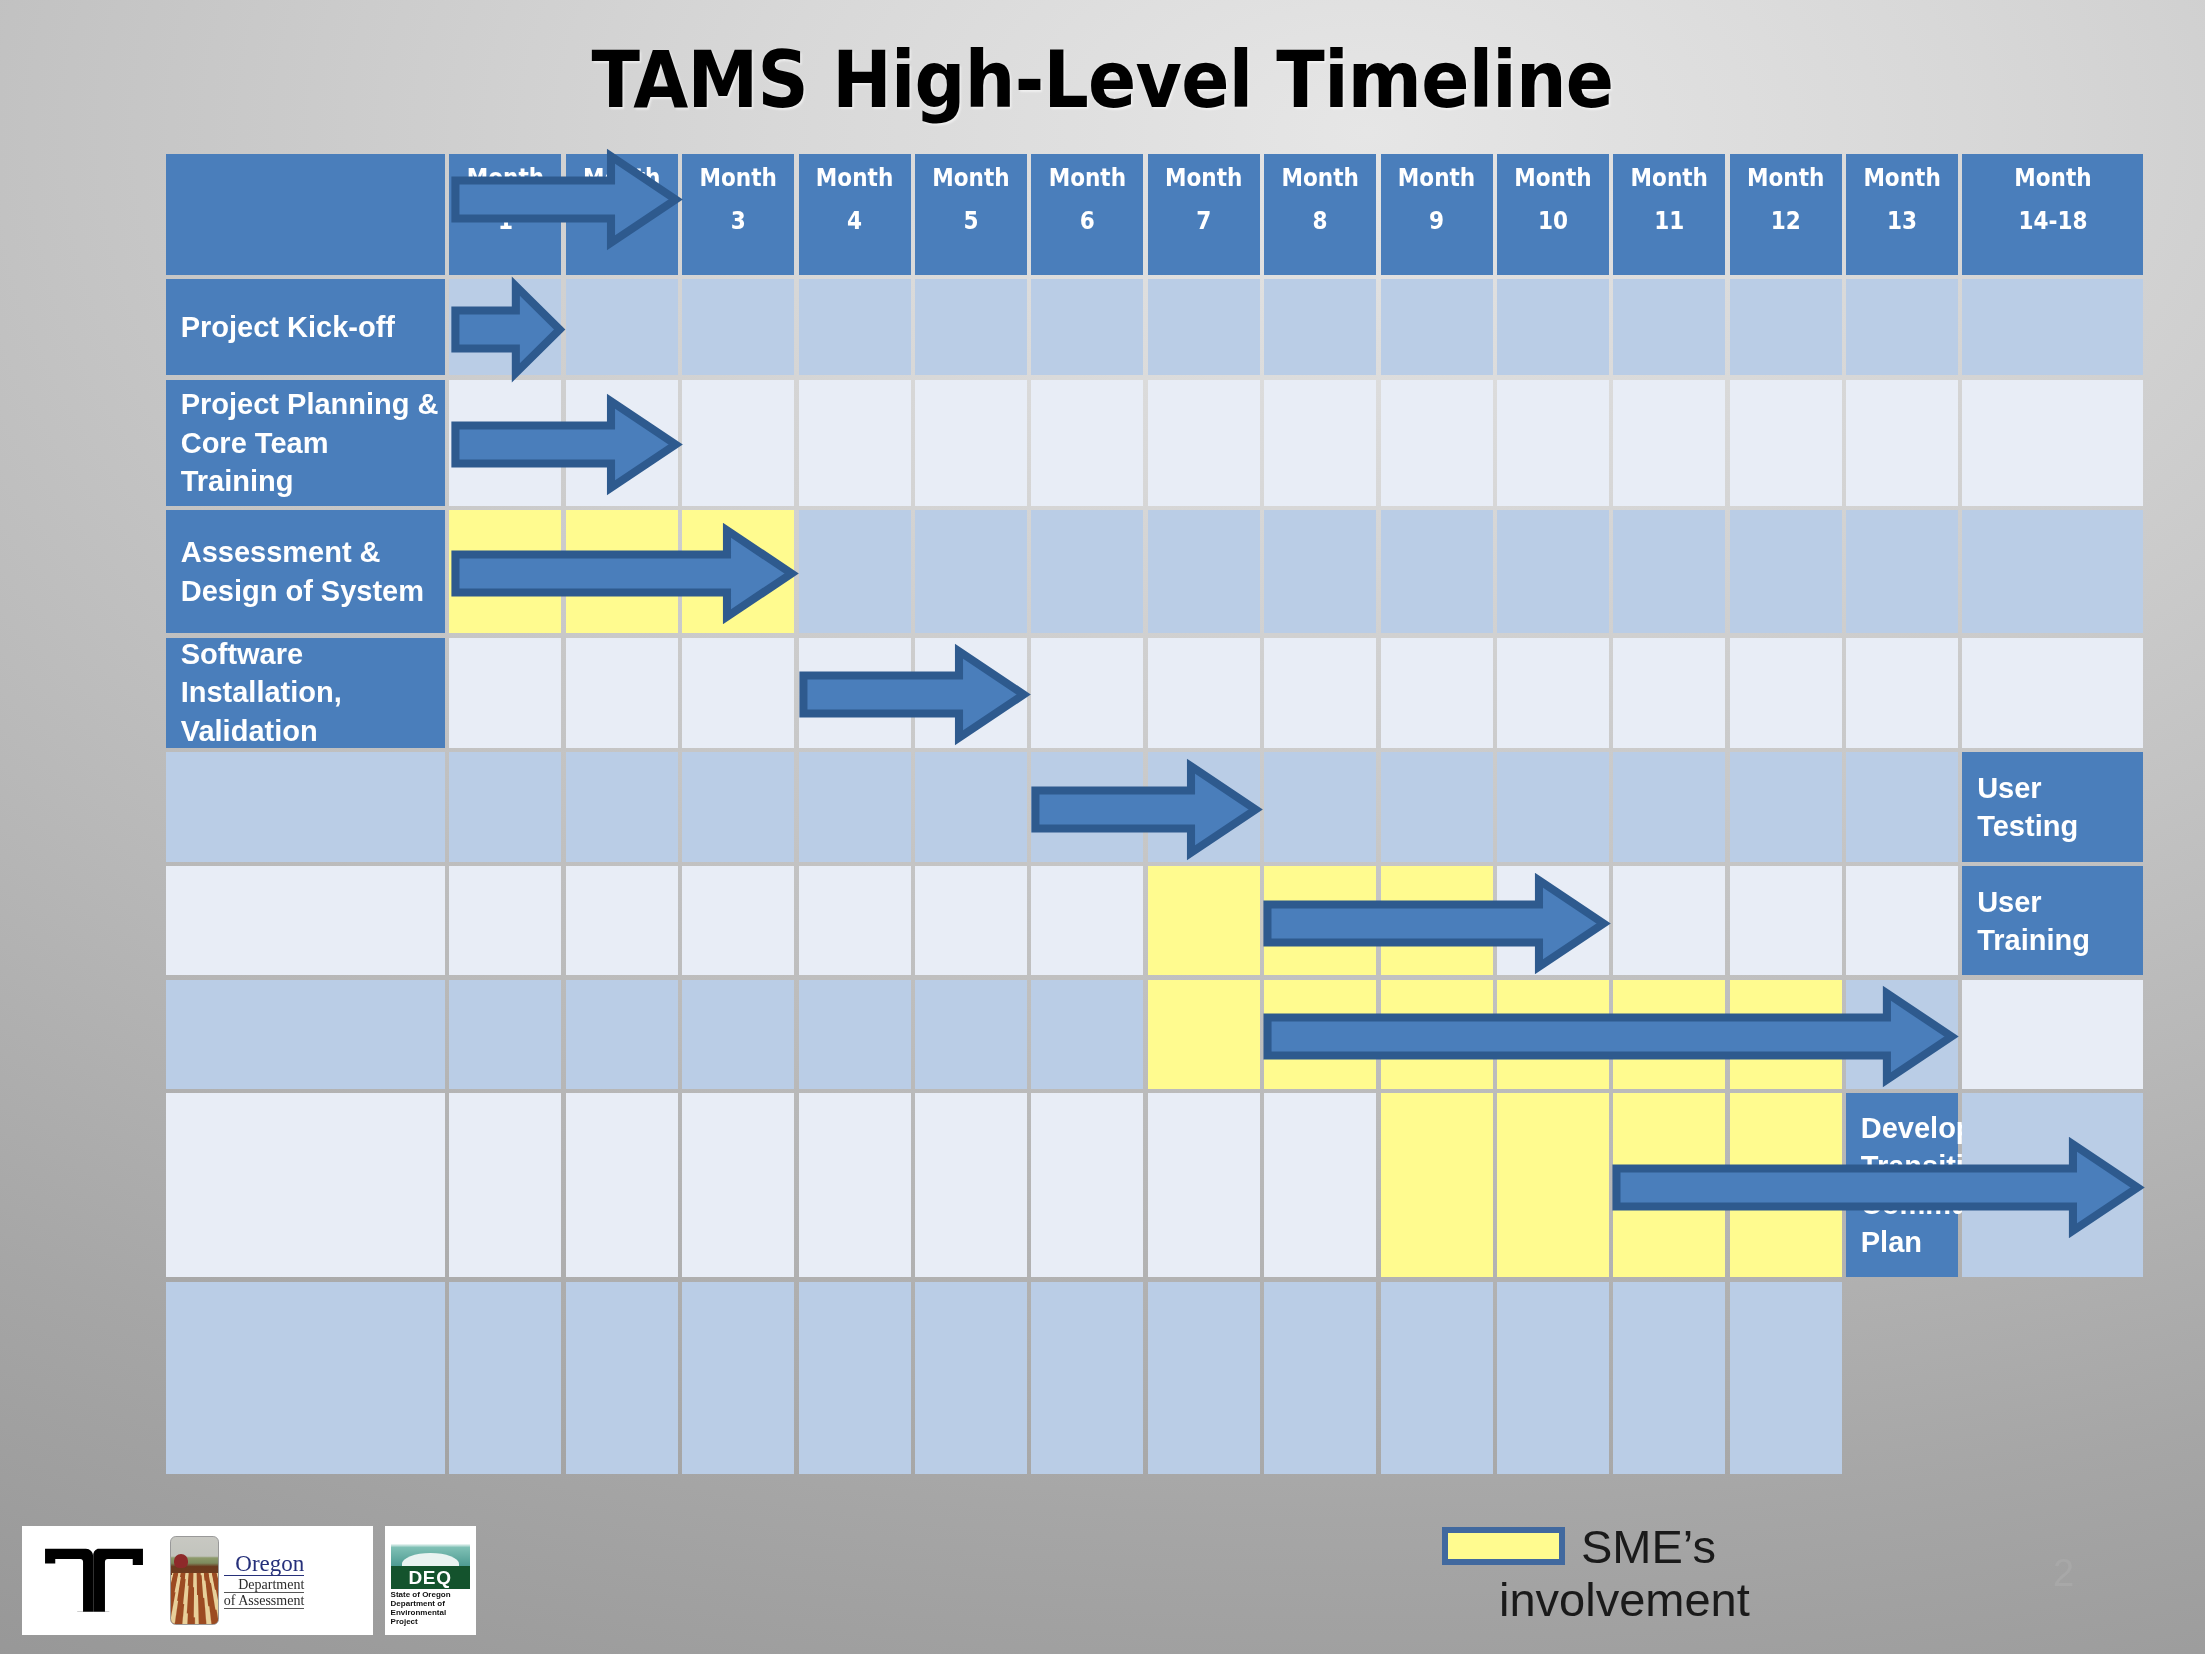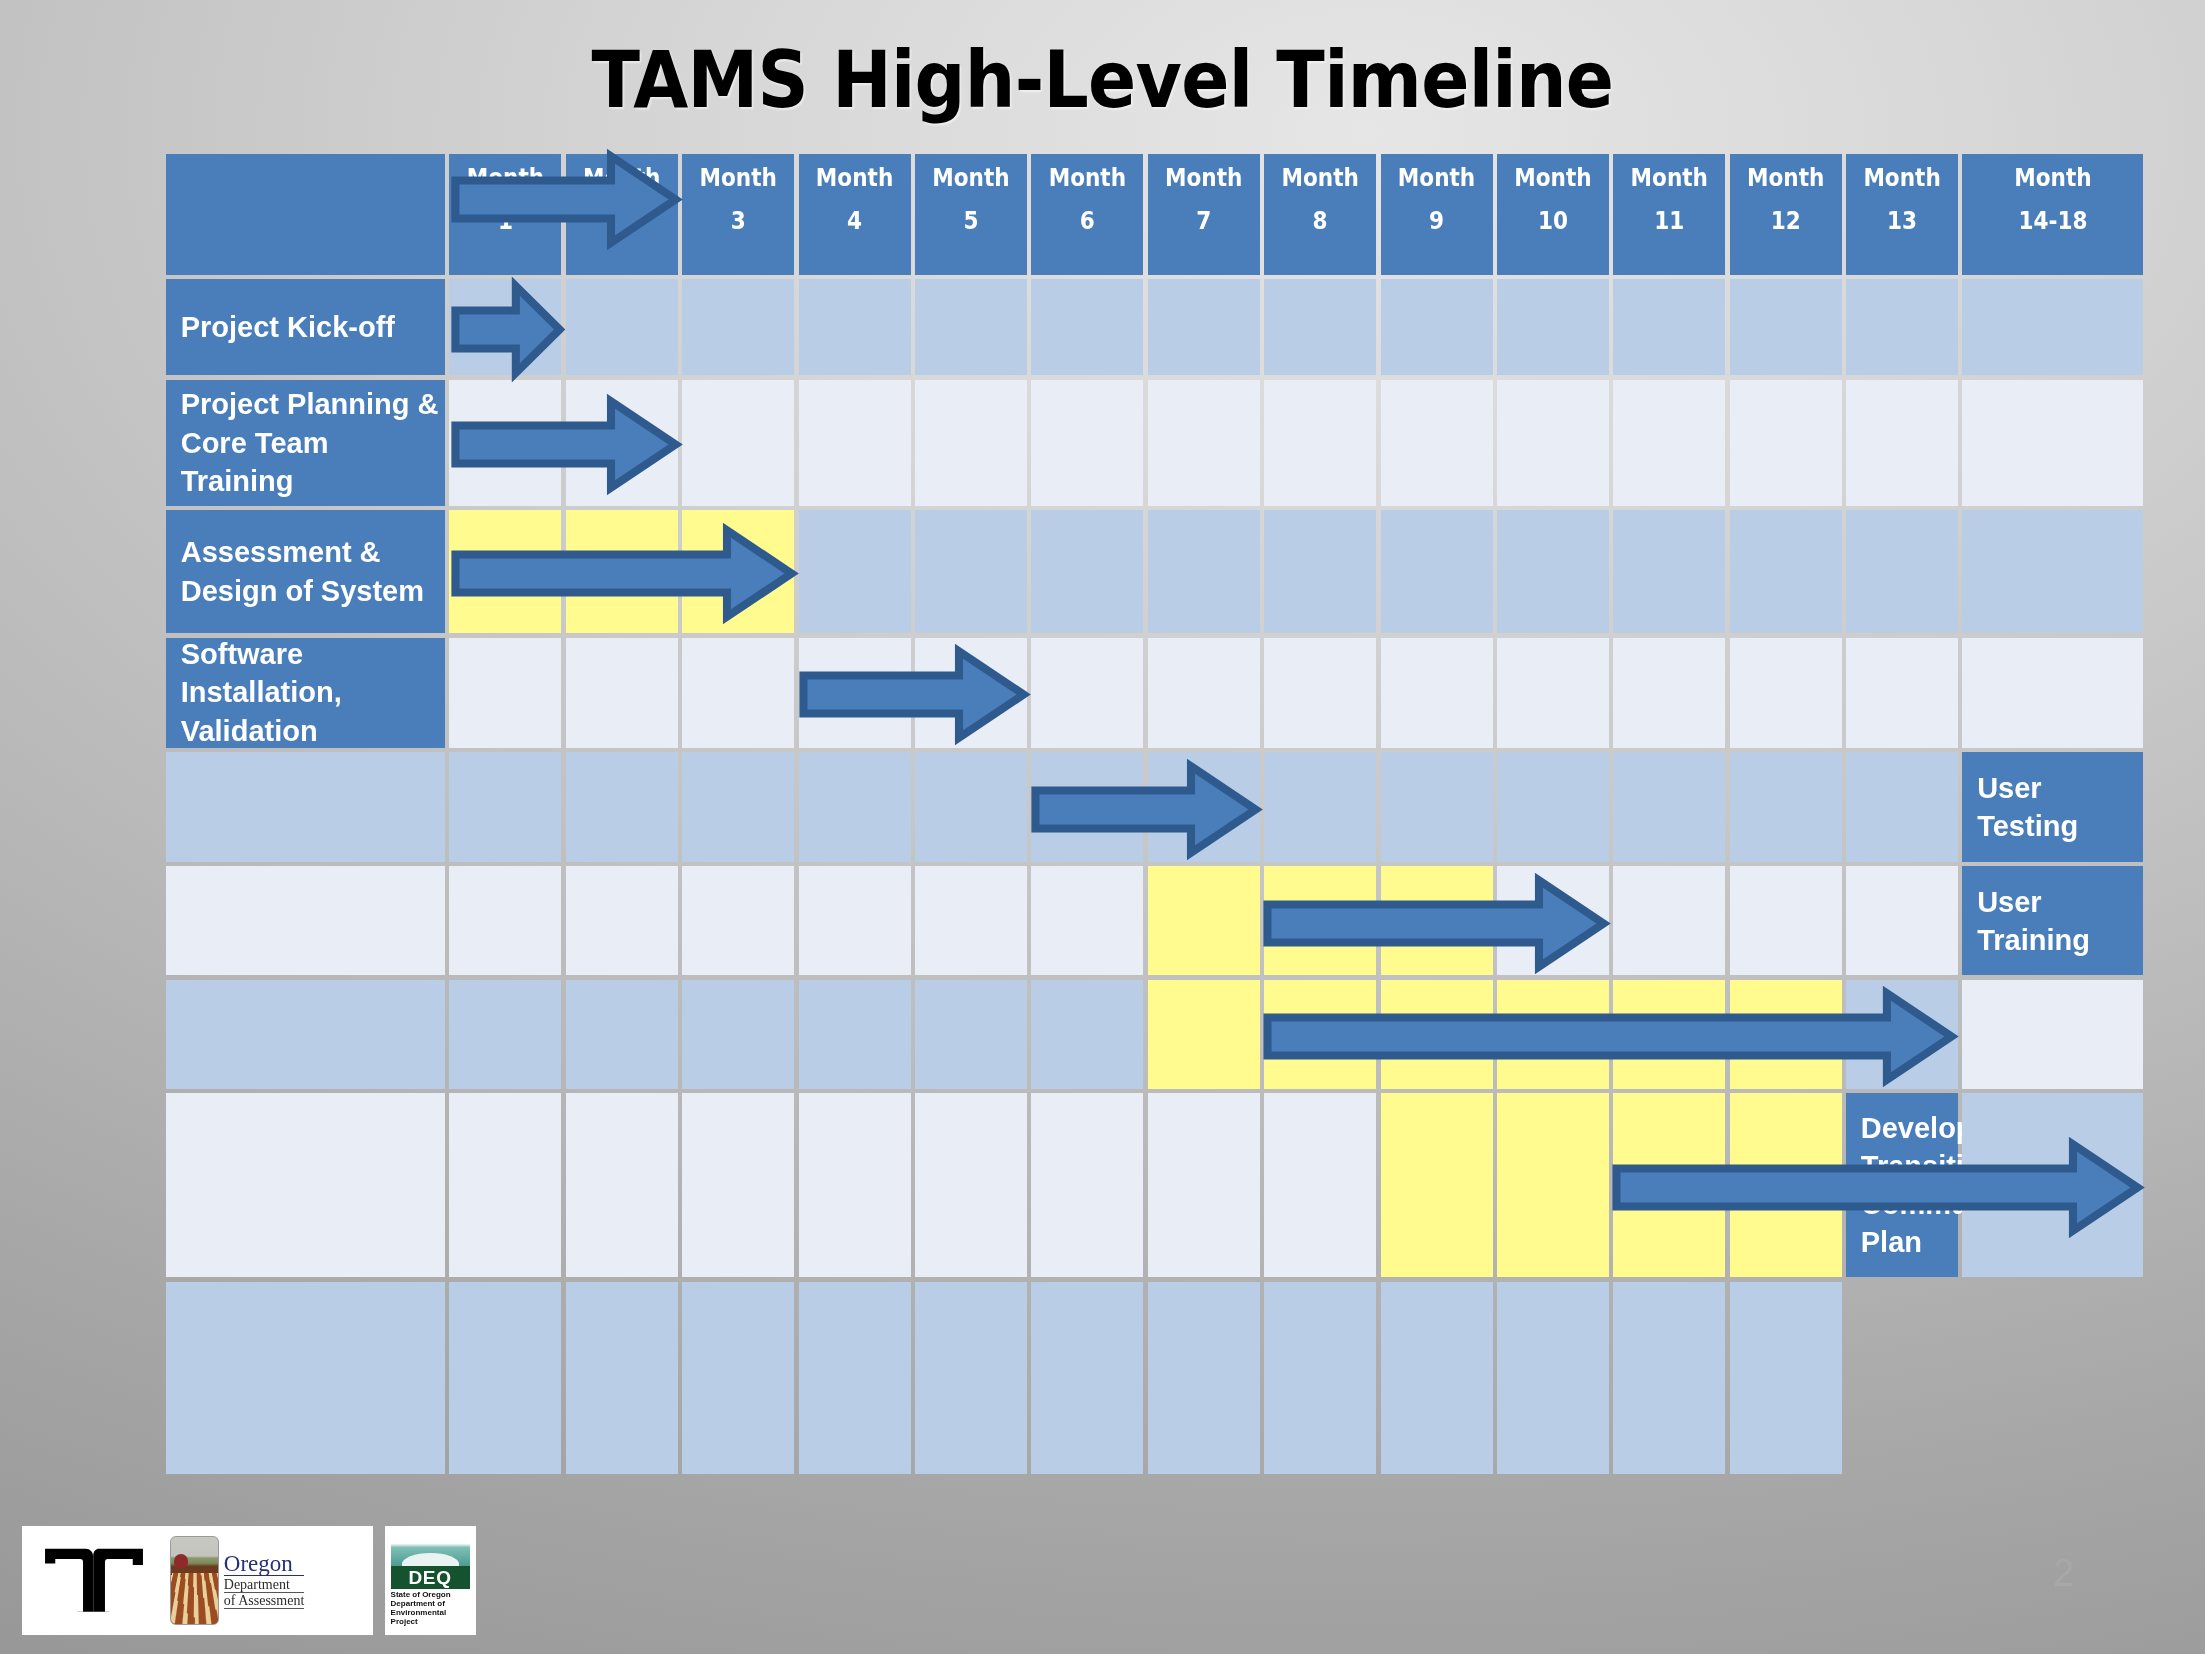--- a/index.html
+++ b/index.html
@@ -151,21 +151,21 @@
   #logos {
     position: absolute;
     left: 22px;
     top: 1526px;
     display: flex;
     align-items: stretch;
     height: 109px;
   }
   .logo-box { background: #ffffff; display: flex; align-items: center; }
   #logo-odot { width: 144px; justify-content: center; }
-  #logo-oda  { width: 198px; padding: 0 4.4px; gap: 4.4px; }
+  #logo-oda  { width: 198px; padding: 0 4.4px; gap: 4.4px; text-align: right; }
   #logo-deq  { width: 91px; margin-left: 11.8px; justify-content: center; }
 
   
   .odot-mark { width: 110px; height: 76px; }
   
   .oda-tile {
     width: 47px; height: 87px; flex: none; border-radius: 5.9px;
     border: 0.7px solid #999;
     background:
       linear-gradient(180deg,#c8c8c2 0%,#c2c4bd 22%, #8d9a6b 24%, #7d8b5e 30%, #6b3a1e 34%, #8a4520 100%);
@@ -444,20 +444,27 @@
           </svg>
         </div>
         <div class="arrow" style="left: 287px;">
           <svg width="225" height="91" viewBox="-3 -3 306 124">
             <polygon points="0,33 212,33 212,0 300,59 212,118 212,85 0,85" fill="#4A7EBB" stroke="#2E5A8E" stroke-width="11" stroke-linejoin="miter"></polygon>
           </svg>
         </div>
       </div>
   </div>
 
+  <div id="legend">
+    <div id="legend-swatch"></div>
+    <div id="legend-text">
+      <span>SME’s</span>
+      <span class="l2">involvement</span>
+    </div>
+  </div>
 
   <div id="slide-number">2</div>
 
   <div id="logos">
     <div class="logo-box" id="logo-odot">
       <svg class="odot-mark" viewBox="0 0 150 104">
         <path d="M8 8 h56 a10 10 0 0 1 10 10 v76 h-22 v-60 a6 6 0 0 0 -6 -6 h-38 z" fill="#000"></path>
         <path d="M22 22 h34 a4 4 0 0 1 4 4 v68 h-10 v-58 a4 4 0 0 0 -4 -4 h-24 z" fill="#fff"></path>
         <path d="M80 8 h62 v22 h-40 a6 6 0 0 0 -6 6 v58 h-22 v-76 a10 10 0 0 1 6 -10 z" fill="#000"></path>
         <path d="M94 22 h34 v10 h-24 a4 4 0 0 0 -4 4 v58 h-10 v-68 a4 4 0 0 1 4 -4 z" fill="#fff"></path>

